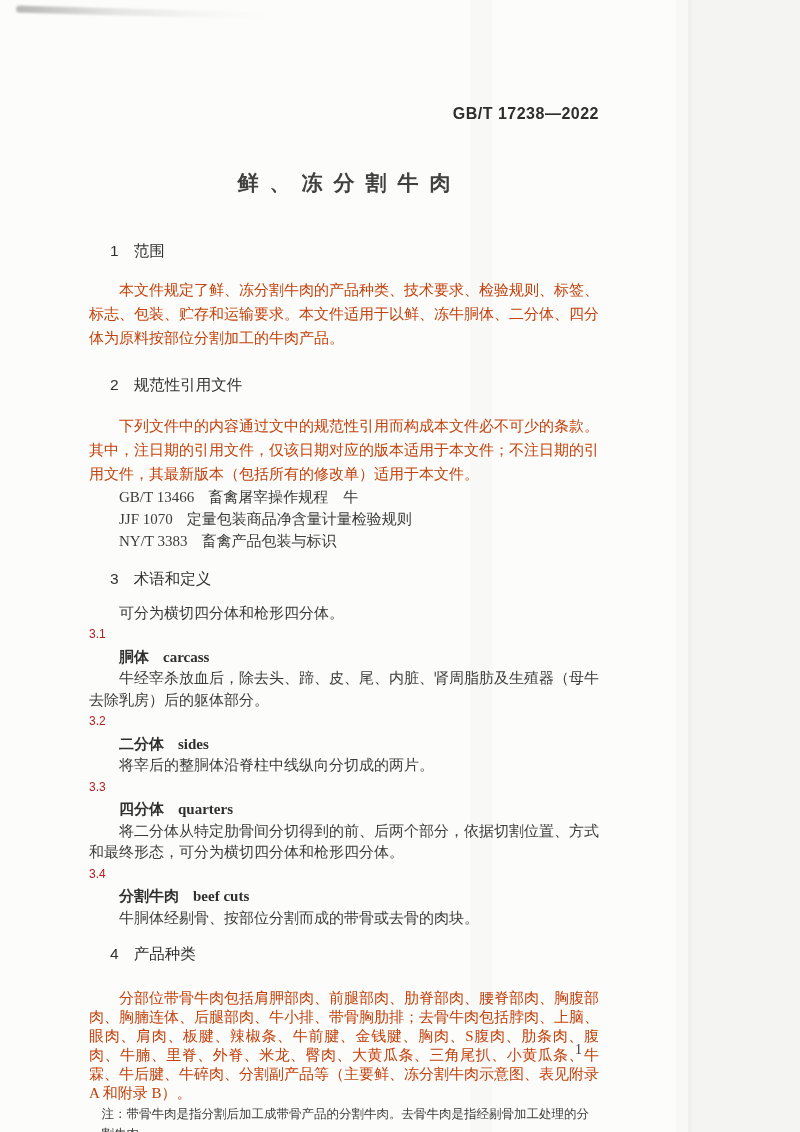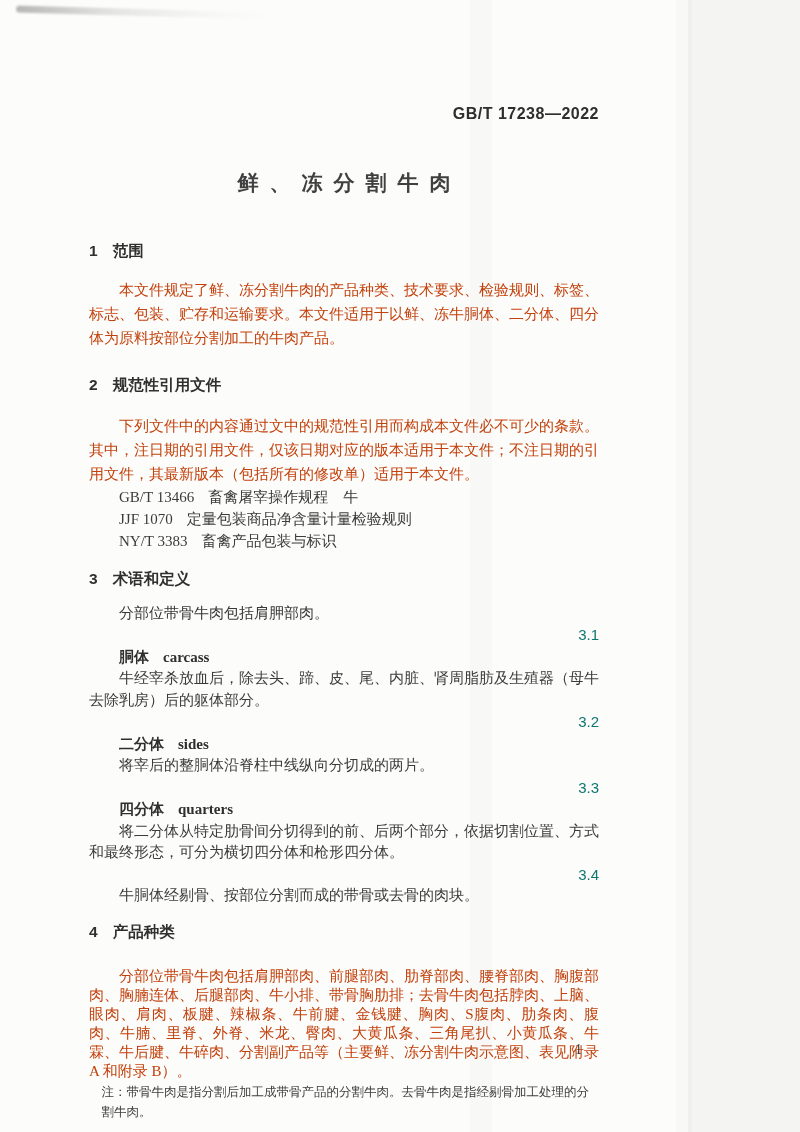--- a/index.html
+++ b/index.html
@@ -50,24 +50,25 @@
     font-family: "Liberation Sans", "DejaVu Sans", sans-serif;
     font-weight: bold;
     font-size: 21px;
     line-height: 30px;
     letter-spacing: 11px;
     text-indent: 11px;
     color: #404040;
   }
   .sec-heading {
     font-family: "Liberation Sans", "DejaVu Sans", sans-serif;
-    font-weight: bold;
+    font-weight: normal;
     font-size: 15.5px;
     line-height: 22px;
     color: #303030;
+    margin-left: 21px;
   }
   .sec-heading .sec-num { margin-right: 15px; }
   .h1 { margin-top: 42px; }
   .h2 { margin-top: 24px; }
   .h3 { margin-top: 16px; }
   .h4 { margin-top: 14px; }
 
   .body-para {
     margin: 0;
     text-align: justify;
@@ -89,24 +90,23 @@
   .ref-title { }
 
   .terms-intro {
     margin-top: 12px;
     text-indent: 2em;
     line-height: 22px;
   }
   .term-block { }
   .term-num {
     font-family: "Liberation Sans", "DejaVu Sans", sans-serif;
-    font-size: 15px;
+    font-size: 12px;
     line-height: 21.5px;
-    color: #0f766e;
-    text-align: right;
+    color: #b91c1c;
   }
   .term-head {
     padding-left: 2em;
     font-weight: bold;
     line-height: 21.5px;
     color: #2f2f2f;
   }
   .term-head .term-cn {
     font-family: "Liberation Sans", "DejaVu Sans", sans-serif;
     margin-right: 14px;
@@ -165,21 +165,21 @@
       <span class="ref-code">JJF 1070</span><span class="ref-title">定量包装商品净含量计量检验规则</span>
     </div>
     <div class="ref-item">
       <span class="ref-code">NY/T 3383</span><span class="ref-title">畜禽产品包装与标识</span>
     </div>
   </div>
 
   <div class="sec-heading h3">
     <span class="sec-num">3</span><span>术语和定义</span>
   </div>
-  <div class="terms-intro">分部位带骨牛肉包括肩胛部肉。</div>
+  <div class="terms-intro">可分为横切四分体和枪形四分体。</div>
 
   <div class="term-block">
     <div class="term-num">3.1</div>
     <div class="term-head">
       <span class="term-cn">胴体</span><span class="term-en">carcass</span>
     </div>
     <p class="term-def">牛经宰杀放血后，除去头、蹄、皮、尾、内脏、肾周脂肪及生殖器（母牛去除乳房）后的躯体部分。</p>
   </div>
 
   <div class="term-block">
@@ -193,20 +193,23 @@
   <div class="term-block">
     <div class="term-num">3.3</div>
     <div class="term-head">
       <span class="term-cn">四分体</span><span class="term-en">quarters</span>
     </div>
     <p class="term-def">将二分体从特定肋骨间分切得到的前、后两个部分，依据切割位置、方式和最终形态，可分为横切四分体和枪形四分体。</p>
   </div>
 
   <div class="term-block">
     <div class="term-num">3.4</div>
+    <div class="term-head">
+      <span class="term-cn">分割牛肉</span><span class="term-en">beef cuts</span>
+    </div>
     <p class="term-def">牛胴体经剔骨、按部位分割而成的带骨或去骨的肉块。</p>
   </div>
 
   <div class="sec-heading h4">
     <span class="sec-num">4</span><span>产品种类</span>
   </div>
   <p class="body-para p4">分部位带骨牛肉包括肩胛部肉、前腿部肉、肋脊部肉、腰脊部肉、胸腹部肉、胸腩连体、后腿部肉、牛小排、带骨胸肋排；去骨牛肉包括脖肉、上脑、眼肉、肩肉、板腱、辣椒条、牛前腱、金钱腱、胸肉、S腹肉、肋条肉、腹肉、牛腩、里脊、外脊、米龙、臀肉、大黄瓜条、三角尾扒、小黄瓜条、牛霖、牛后腱、牛碎肉、分割副产品等（主要鲜、冻分割牛肉示意图、表见附录 A 和附录 B）。</p>
 
   <div class="note">注：带骨牛肉是指分割后加工成带骨产品的分割牛肉。去骨牛肉是指经剔骨加工处理的分割牛肉。</div>
 

